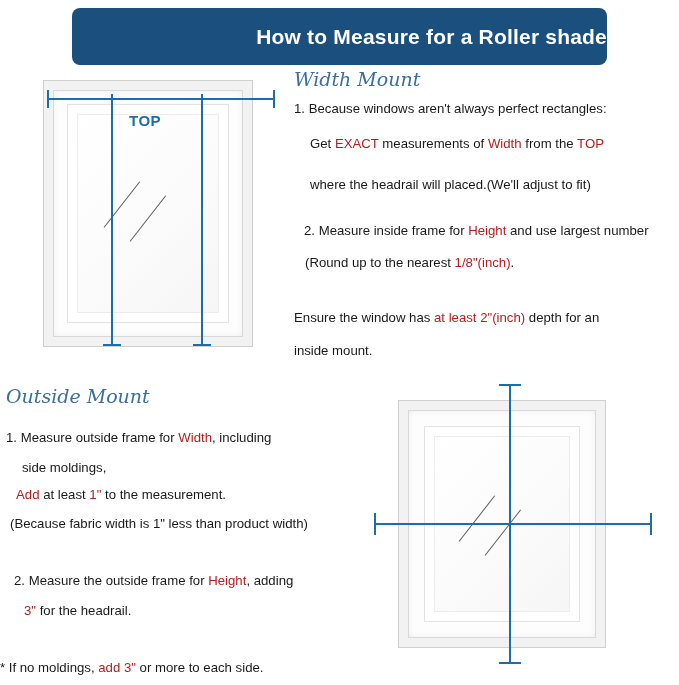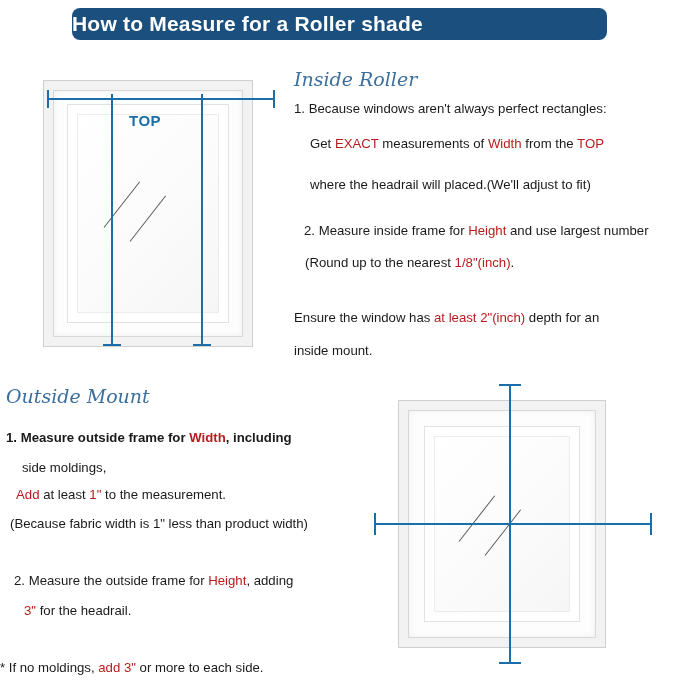--- a/index.html
+++ b/index.html
@@ -15,26 +15,26 @@
     position: relative;
     overflow: hidden;
   }
 
   
   #header-banner {
     position: absolute;
     left: 72px;
     top: 8px;
     width: 535px;
-    height: 32px;
+    height: 57px;
     background: #1b4f7e;
     border-radius: 8px;
     display: flex;
     align-items: center;
-    justify-content: flex-start;
+    justify-content: flex-end;
   }
   #header-banner .title {
     color: #ffffff;
     font-size: 21px;
     font-weight: bold;
     letter-spacing: 0.2px;
     white-space: nowrap;
   }
 
   
@@ -62,21 +62,21 @@
   
   #im-l1 { left: 294px; top: 100px; }
   #im-l2 { left: 310px; top: 135px; }
   #im-l3 { left: 310px; top: 176px; }
   #im-l4 { left: 304px; top: 222px; }
   #im-l5 { left: 305px; top: 254px; }
   #im-l6 { left: 294px; top: 309px; }
   #im-l7 { left: 294px; top: 342px; }
 
   
-  #om-l1 { left: 6px;  top: 429px; font-weight: bold; }
+  #om-l1 { left: 6px;  top: 429px; }
   #om-l2 { left: 22px; top: 459px; }
   #om-l3 { left: 16px; top: 486px; }
   #om-l4 { left: 10px; top: 515px; }
   #om-l5 { left: 6px;  top: 572px; margin-left: 8px; }
   #om-l6 { left: 24px; top: 602px; }
   #om-note { left: 0; top: 659px; }
 
   
   .window {
     position: absolute;
@@ -161,21 +161,21 @@
   <div class="cap h" style="left:258px; top:28px; height:18px;"></div>
 
   <div class="mline v" style="left:96px; top:32px; height:252px;"></div>
   <div class="mline v" style="left:186px; top:32px; height:252px;"></div>
   <div class="cap v" style="left:88px; top:282px; width:18px;"></div>
   <div class="cap v" style="left:178px; top:282px; width:18px;"></div>
 
   <span class="top-label" style="left:114px; top:50px;">TOP</span>
 </div>
 
-<div class="section-heading" id="inside-mount-heading">Inside Roller</div>
+<div class="section-heading" id="inside-mount-heading">Width Mount</div>
 
 <div class="para" id="im-l1">1. Because windows aren't always perfect rectangles:</div>
 
 <div class="para" id="im-l2"><span>Get </span><span class="hl-purple">EXACT</span><span> measurements of </span><span class="hl-purple">Width</span><span> from the </span><span class="hl-purple">TOP</span></div>
 
 <div class="para" id="im-l3">where the headrail will placed.(We'll adjust to fit)</div>
 
 <div class="para" id="im-l4"><span>2. Measure inside frame for </span><span class="hl-purple">Height</span><span> and use largest number</span></div>
 
 <div class="para" id="im-l5"><span>(Round up to the nearest </span><span class="hl-purple">1/8"(inch)</span><span>.</span></div>

